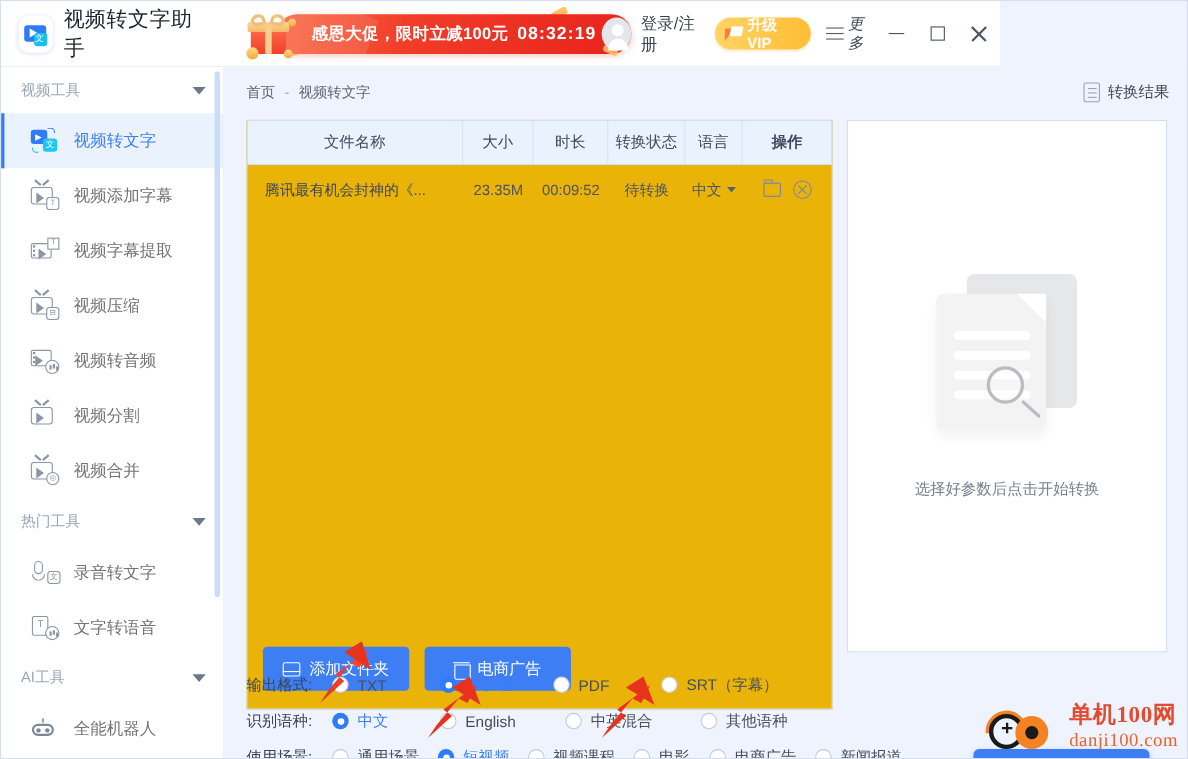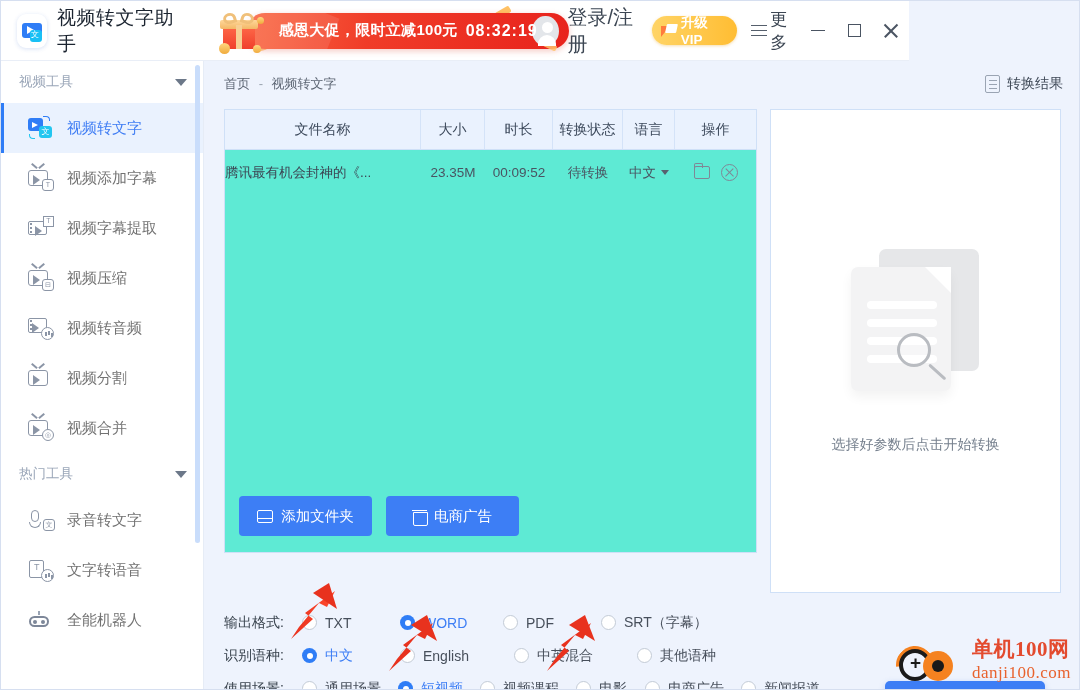--- a/index.html
+++ b/index.html
@@ -128,21 +128,21 @@
     position: relative; margin-right: 9px;
   }
   .avatar:before {
     content:''; position: absolute; left: 9.5px; top: 6px;
     width: 11px; height: 11px; border-radius: 50%; background: #fff;
   }
   .avatar:after {
     content:''; position: absolute; left: 6px; top: 19px;
     width: 18px; height: 11px; border-radius: 9px 9px 0 0; background: #fff;
   }
-  .login-link { font-size: 20px; color: #3c4653; margin-right: 10px; }
+  .login-link { font-size: 15px; color: #3c4653; margin-right: 10px; }
   .vip-btn {
     height: 29px; padding: 0 14px 0 9px; border-radius: 15px;
     background: linear-gradient(90deg,#ffd466,#ffbd33);
     display: flex; align-items: center; color: #ffffff;
     font-size: 13.5px; font-weight: bold;
     box-shadow: 0 1px 3px rgba(230,160,30,.35);
   }
   .vip-crown {
     width: 17px; height: 14px; margin-right: 5px; position: relative;
   }
@@ -156,21 +156,21 @@
     content:''; position:absolute; left: 5px; top: 0;
     width: 11px; height: 9px; background: #fff; border-radius: 1px;
     transform: skewX(-12deg);
   }
   .more-btn { display:flex; align-items:center; margin-left: 14px; }
   .hamburger { width: 16px; height: 12px; position: relative; }
   .hamburger i { position:absolute; left:0; width:16px; height:1.6px; background:#555f6c; display:block;}
   .hamburger i:nth-child(1){ top:0; }
   .hamburger i:nth-child(2){ top:5px; }
   .hamburger i:nth-child(3){ top:10px; }
-  .more-label { font-size: 17px; color: #3c4653; margin-left: 6px; }
+  .more-label { font-size: 14px; color: #3c4653; margin-left: 6px; font-style: italic; }
   .winbtn {
     width: 42px; height: 60px; display: flex; align-items: center; justify-content: center;
   }
   .ico-min { width: 14px; height: 1.6px; background: #4a5462; }
   .ico-max { width: 13px; height: 13px; border: 1.6px solid #4a5462; }
   .ico-close { width: 16px; height: 16px; position: relative; }
   .ico-close i { position:absolute; left:-1px; top: 7px; width: 18px; height: 1.6px; background:#4a5462; display:block;}
   .ico-close i:nth-child(1){ transform: rotate(45deg); }
   .ico-close i:nth-child(2){ transform: rotate(-45deg); }
 
@@ -259,32 +259,32 @@
   .crumb .sep { margin: 0 5px; color: #9aa3b0; }
   .crumb .cur { color: #5d6674; }
   .result-link { margin-left: auto; display: flex; align-items: center; }
   .rl-icon { width: 15px; height: 18px; border: 1.4px solid #9aa4b3; border-radius: 2px; position: relative; }
   .rl-icon:before { content:''; position:absolute; left:3px; top:4px; width:8px; height:1.2px; background:#9aa4b3;
     box-shadow: 0 4px 0 #9aa4b3, 0 8px 0 #9aa4b3;}
   .rl-text { font-size: 14px; color: #3f4957; margin-left: 7px; }
 
   
   .filepanel {
-    position: absolute; left: 20px; top: 48px; width: 533px; height: 444px;
-    background: #5eead4; border: 1px solid #cfe0f7;
+    position: absolute; left: 20px; top: 48px; width: 533px; height: 536px;
+    background: #eab308; border: 1px solid #cfe0f7;
   }
   .thead { display: flex; height: 40px; background: #eaf2fe; border-bottom: 1px solid #cfe0f7; }
   .th {
     display:flex; align-items:center; justify-content:center;
     font-size: 14px; color: #3d4a5c; border-right: 1px solid #d4e3f8;
   }
-  .th:last-child { border-right: none; }
+  .th:last-child { border-right: none; font-weight: bold; }
   .trow { display: flex; height: 45px; align-items: center; }
   .td { display:flex; align-items:center; justify-content:center; font-size: 13.5px; color: #4a5462; }
-  .td.name { justify-content: flex-start; color:#3c4654; }
+  .td.name { justify-content: flex-start; padding-left: 16px; color:#3c4654; }
   .lang-sel { display:flex; align-items:center; }
   .lang-sel .txt { font-size: 13.5px; color:#4a5462; }
   .mini-caret { width:0;height:0;border-left:4px solid transparent;border-right:4px solid transparent;
     border-top:5px solid #58616f; margin-left:5px;}
   .op-icons { display:flex; align-items:center; gap: 11px; }
   .ic-folder { width:16px;height:13px;border:1.4px solid #7e8896; border-radius:2px; position:relative;}
   .ic-folder:before { content:''; position:absolute; left:-1px; top:-4px; width:7px; height:4px;
     border:1.4px solid #7e8896; border-bottom:none; border-radius:2px 2px 0 0;}
   .ic-del { width:17px;height:17px;border:1.4px solid #7e8896;border-radius:50%; position:relative;}
   .ic-del i { position:absolute; left:2px; top:7px; width:11px; height:1.4px; background:#7e8896; display:block;}
@@ -555,20 +555,24 @@
     </div>
 
     <div class="side-item">
       <span class="si-icon">
         <span class="ic-doc"></span>
           <span class="ic-wave"></span>
       </span>
       <span class="si-label">文字转语音</span>
     </div>
 
+    <div class="side-group">
+      <span class="gname">AI工具</span>
+      <span class="caret-down"></span>
+    </div>
 
     <div class="side-item">
       <span class="si-icon">
         <span class="ic-ant"></span>
           <span class="ic-robot"></span>
       </span>
       <span class="si-label">全能机器人</span>
     </div>
 
     <div class="side-scroll"></div>

